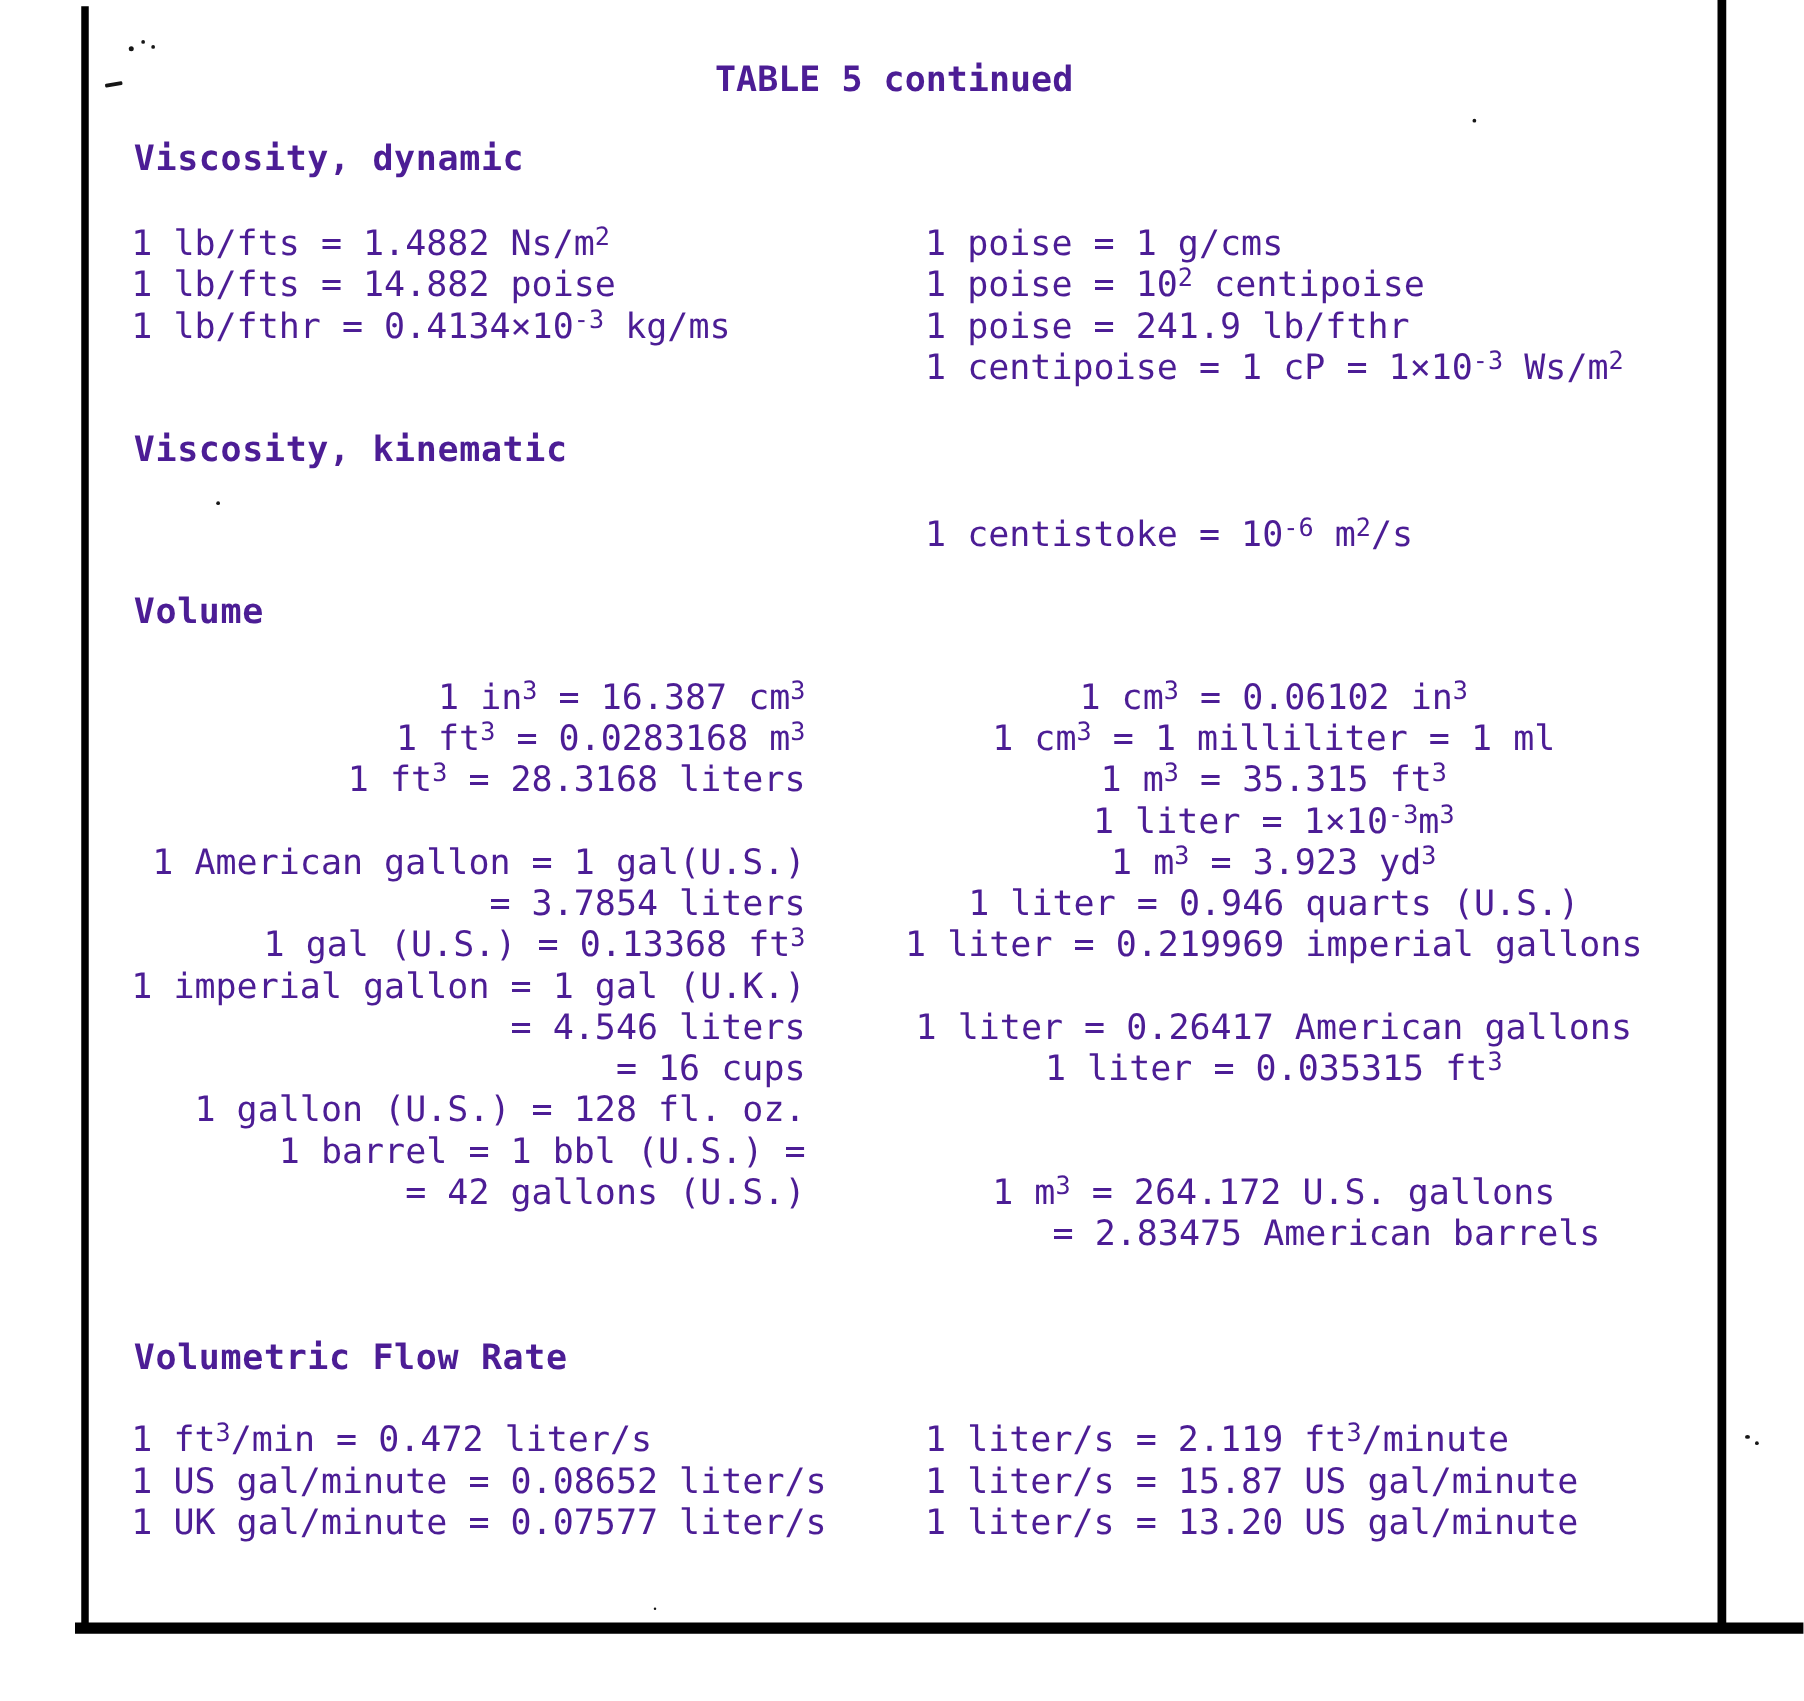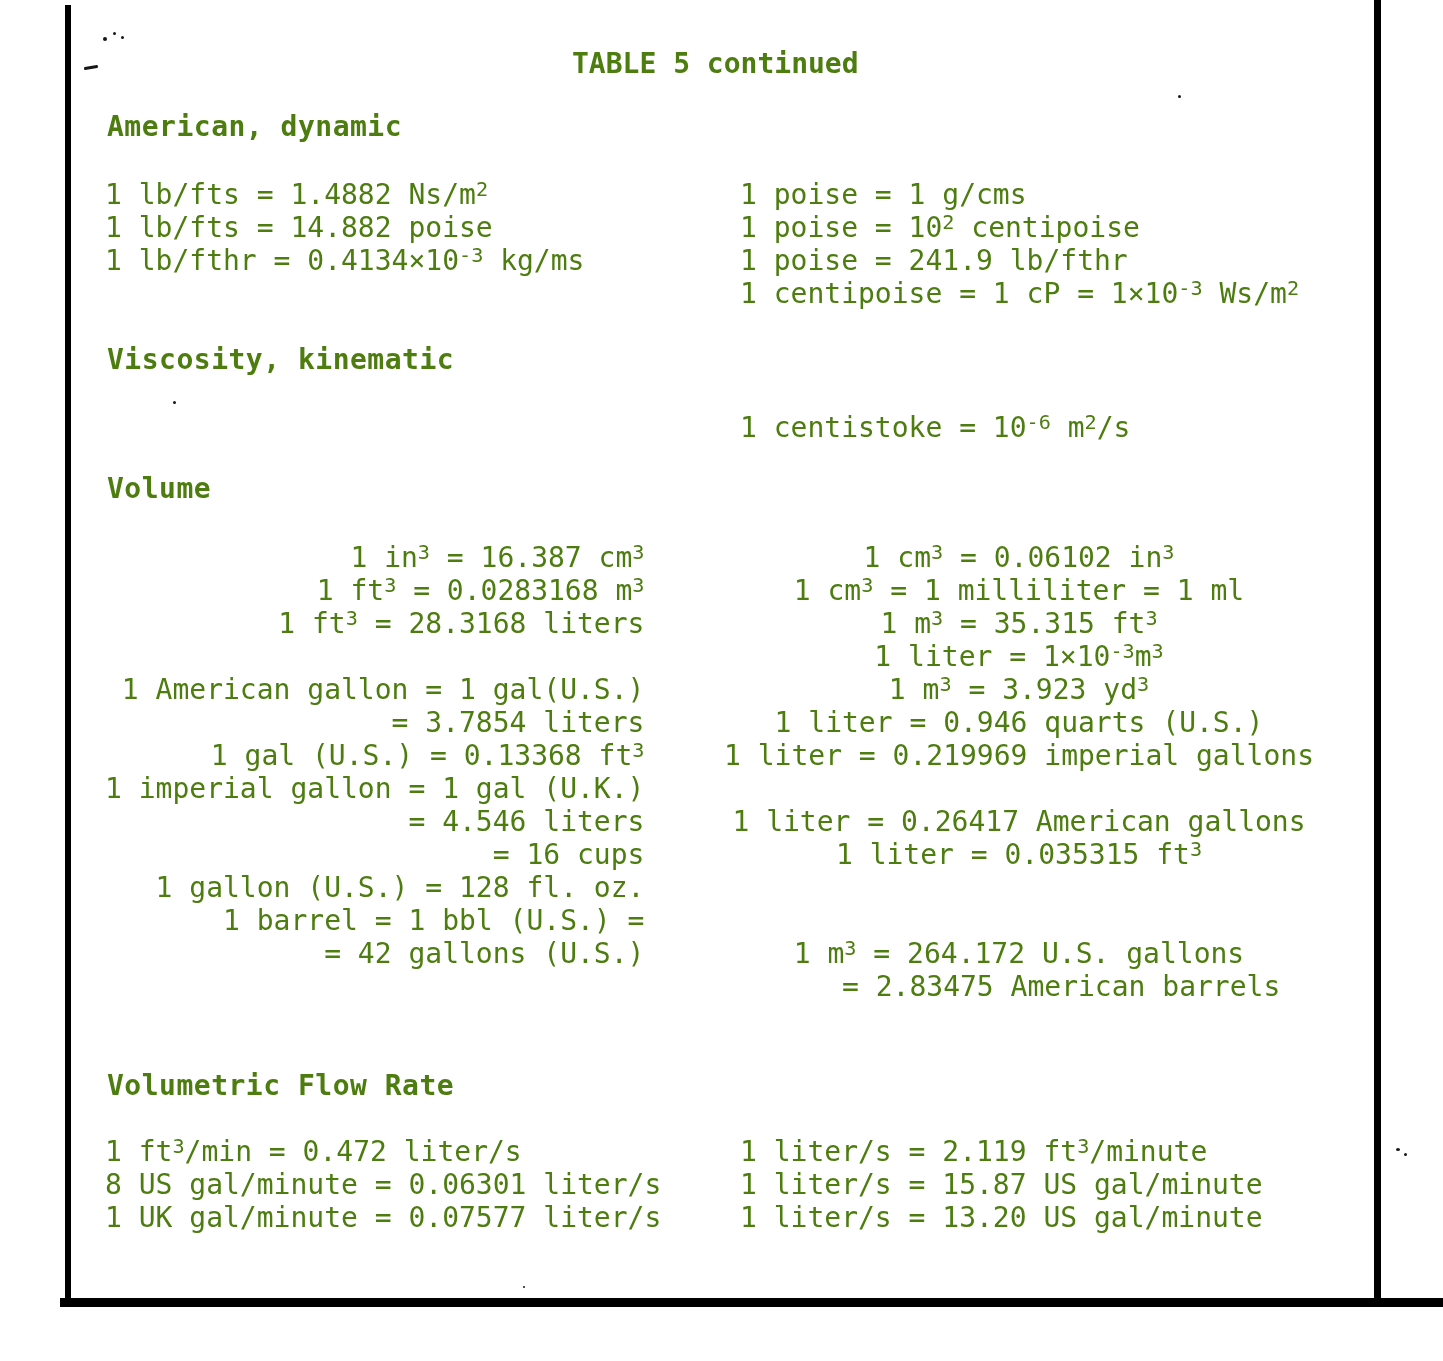--- a/index.html
+++ b/index.html
@@ -2,21 +2,21 @@
 <html><head>
 <meta charset="utf-8">
 <style>
   html,body{margin:0;padding:0;background:#ffffff;}
   .page{
     position:relative;
     width:1443px;height:1361px;
     background:#ffffff;
     overflow:hidden;
     font-family:"DejaVu Sans Mono",monospace;
-    color:#4d7c0f;
+    color:#4c1d95;
   }
   .frame{position:absolute;background:#000;}
   .frame-left{left:65px;top:5px;width:6px;height:1295px;}
   .frame-right{left:1374px;top:0px;width:7px;height:1300px;}
   .frame-bottom{left:60px;top:1298px;width:1383px;height:9px;}
   .doc-title{
     position:absolute;left:572px;top:47px;margin:0;
     font-size:28px;line-height:33px;font-weight:bold;white-space:pre;
   }
   .heading{
@@ -51,21 +51,21 @@
   <div class="artifact dash" style="left:84px;top:66px;width:14px;height:3px;"></div>
   <div class="artifact" style="left:173px;top:401px;width:3px;height:3px;"></div>
   <div class="artifact" style="left:1178px;top:95px;width:3px;height:3px;"></div>
   <div class="artifact" style="left:1396px;top:1148px;width:4px;height:3px;"></div>
   <div class="artifact" style="left:1404px;top:1153px;width:3px;height:3px;"></div>
   <div class="artifact" style="left:523px;top:1286px;width:2px;height:2px;"></div>
 
   <h1 class="doc-title">TABLE 5 continued</h1>
 
   <section>
-    <h2 class="heading" style="top:110px;">American, dynamic</h2>
+    <h2 class="heading" style="top:110px;">Viscosity, dynamic</h2>
     <div class="col" style="left:105px;top:178px;">
         <div class="line">1 lb/fts = 1.4882 Ns/m<sup>2</sup></div>
         <div class="line">1 lb/fts = 14.882 poise</div>
         <div class="line">1 lb/fthr = 0.4134×10<sup>-3</sup> kg/ms</div>
       </div>
     <div class="col" style="left:740px;top:178px;">
         <div class="line">1 poise = 1 g/cms</div>
         <div class="line">1 poise = 10<sup>2</sup> centipoise</div>
         <div class="line">1 poise = 241.9 lb/fthr</div>
         <div class="line">1 centipoise = 1 cP = 1×10<sup>-3</sup> Ws/m<sup>2</sup></div>
@@ -111,21 +111,21 @@
         <div class="line">&nbsp;</div>
         <div class="line">1 m<sup>3</sup> = 264.172 U.S. gallons</div>
         <div class="line">     = 2.83475 American barrels</div>
       </div>
   </section>
 
   <section>
     <h2 class="heading" style="top:1069px;">Volumetric Flow Rate</h2>
     <div class="col" style="left:105px;top:1135px;">
         <div class="line">1 ft<sup>3</sup>/min = 0.472 liter/s</div>
-        <div class="line">8 US gal/minute = 0.06301 liter/s</div>
+        <div class="line">1 US gal/minute = 0.08652 liter/s</div>
         <div class="line">1 UK gal/minute = 0.07577 liter/s</div>
       </div>
     <div class="col" style="left:740px;top:1135px;">
         <div class="line">1 liter/s = 2.119 ft<sup>3</sup>/minute</div>
         <div class="line">1 liter/s = 15.87 US gal/minute</div>
         <div class="line">1 liter/s = 13.20 US gal/minute</div>
       </div>
   </section>
 
 </div>

